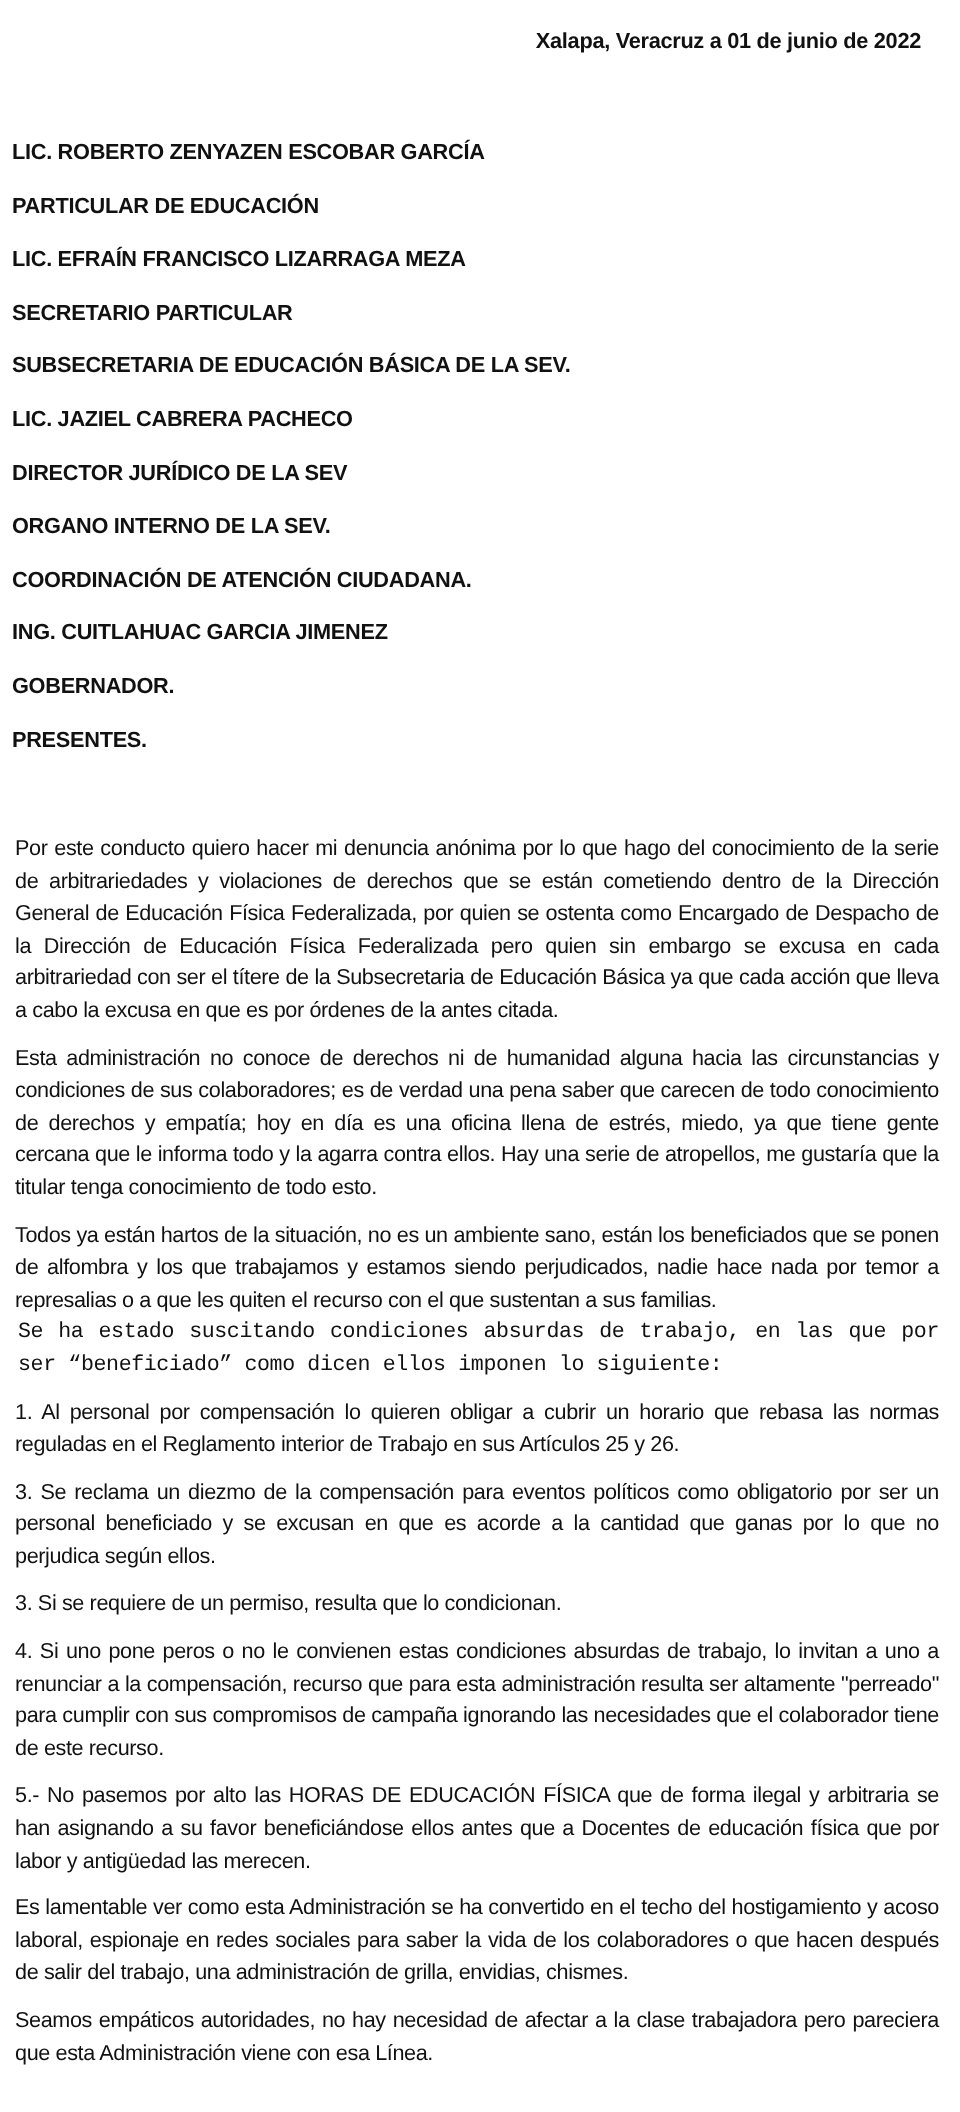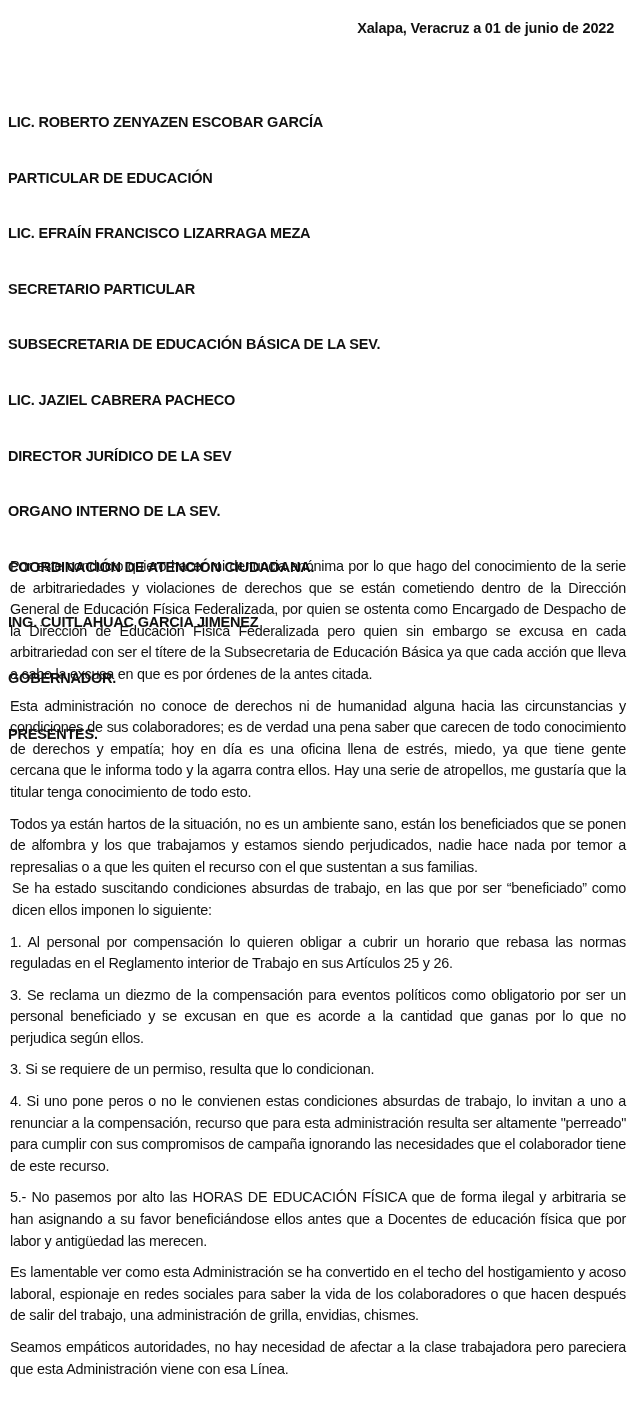--- a/index.html
+++ b/index.html
@@ -1,24 +1,24 @@
 <!DOCTYPE html>
 <html><head>
 <meta charset="utf-8">
 <style>
   html, body { margin: 0; padding: 0; background: #ffffff; }
   body { width: 640px; height: 1408px; overflow: hidden; position: relative;
          font-family: "Liberation Sans", sans-serif; color: #111111; }
   .date { position: absolute; top: 20px; right: 26px; font-weight: bold; font-size: 14.5px; letter-spacing: -0.2px; }
   .recips { position: absolute; left: 8px; top: 94px; }
-  .recip { font-weight: bold; font-size: 14.5px; height: 35.6px; line-height: 17px; letter-spacing: -0.2px; margin-top: 20px; }
+  .recip { font-weight: bold; font-size: 14.5px; height: 35.6px; line-height: 17px; letter-spacing: -0.2px; }
   .body { position: absolute; left: 8px; right: 14px; top: 556px; }
   .para { font-size: 14.4px; line-height: 21.6px; text-align: justify; margin: 0 0 10px 2px; letter-spacing: -0.25px; }
   .para.tight { margin-bottom: 0; }
-  .para.indent1 { padding-left: 2px; }
+  .para.indent1 { padding-left: 2px; font-family: Liberation Mono, monospace; }
 </style>
 </head>
 <body>
 
 <div class="date">Xalapa, Veracruz a 01 de junio de 2022</div>
 
 <div class="recips">
   <div class="recip">LIC. ROBERTO ZENYAZEN ESCOBAR GARCÍA</div>
   <div class="recip">PARTICULAR DE EDUCACIÓN</div>
   <div class="recip">LIC. EFRAÍN FRANCISCO LIZARRAGA MEZA</div>

